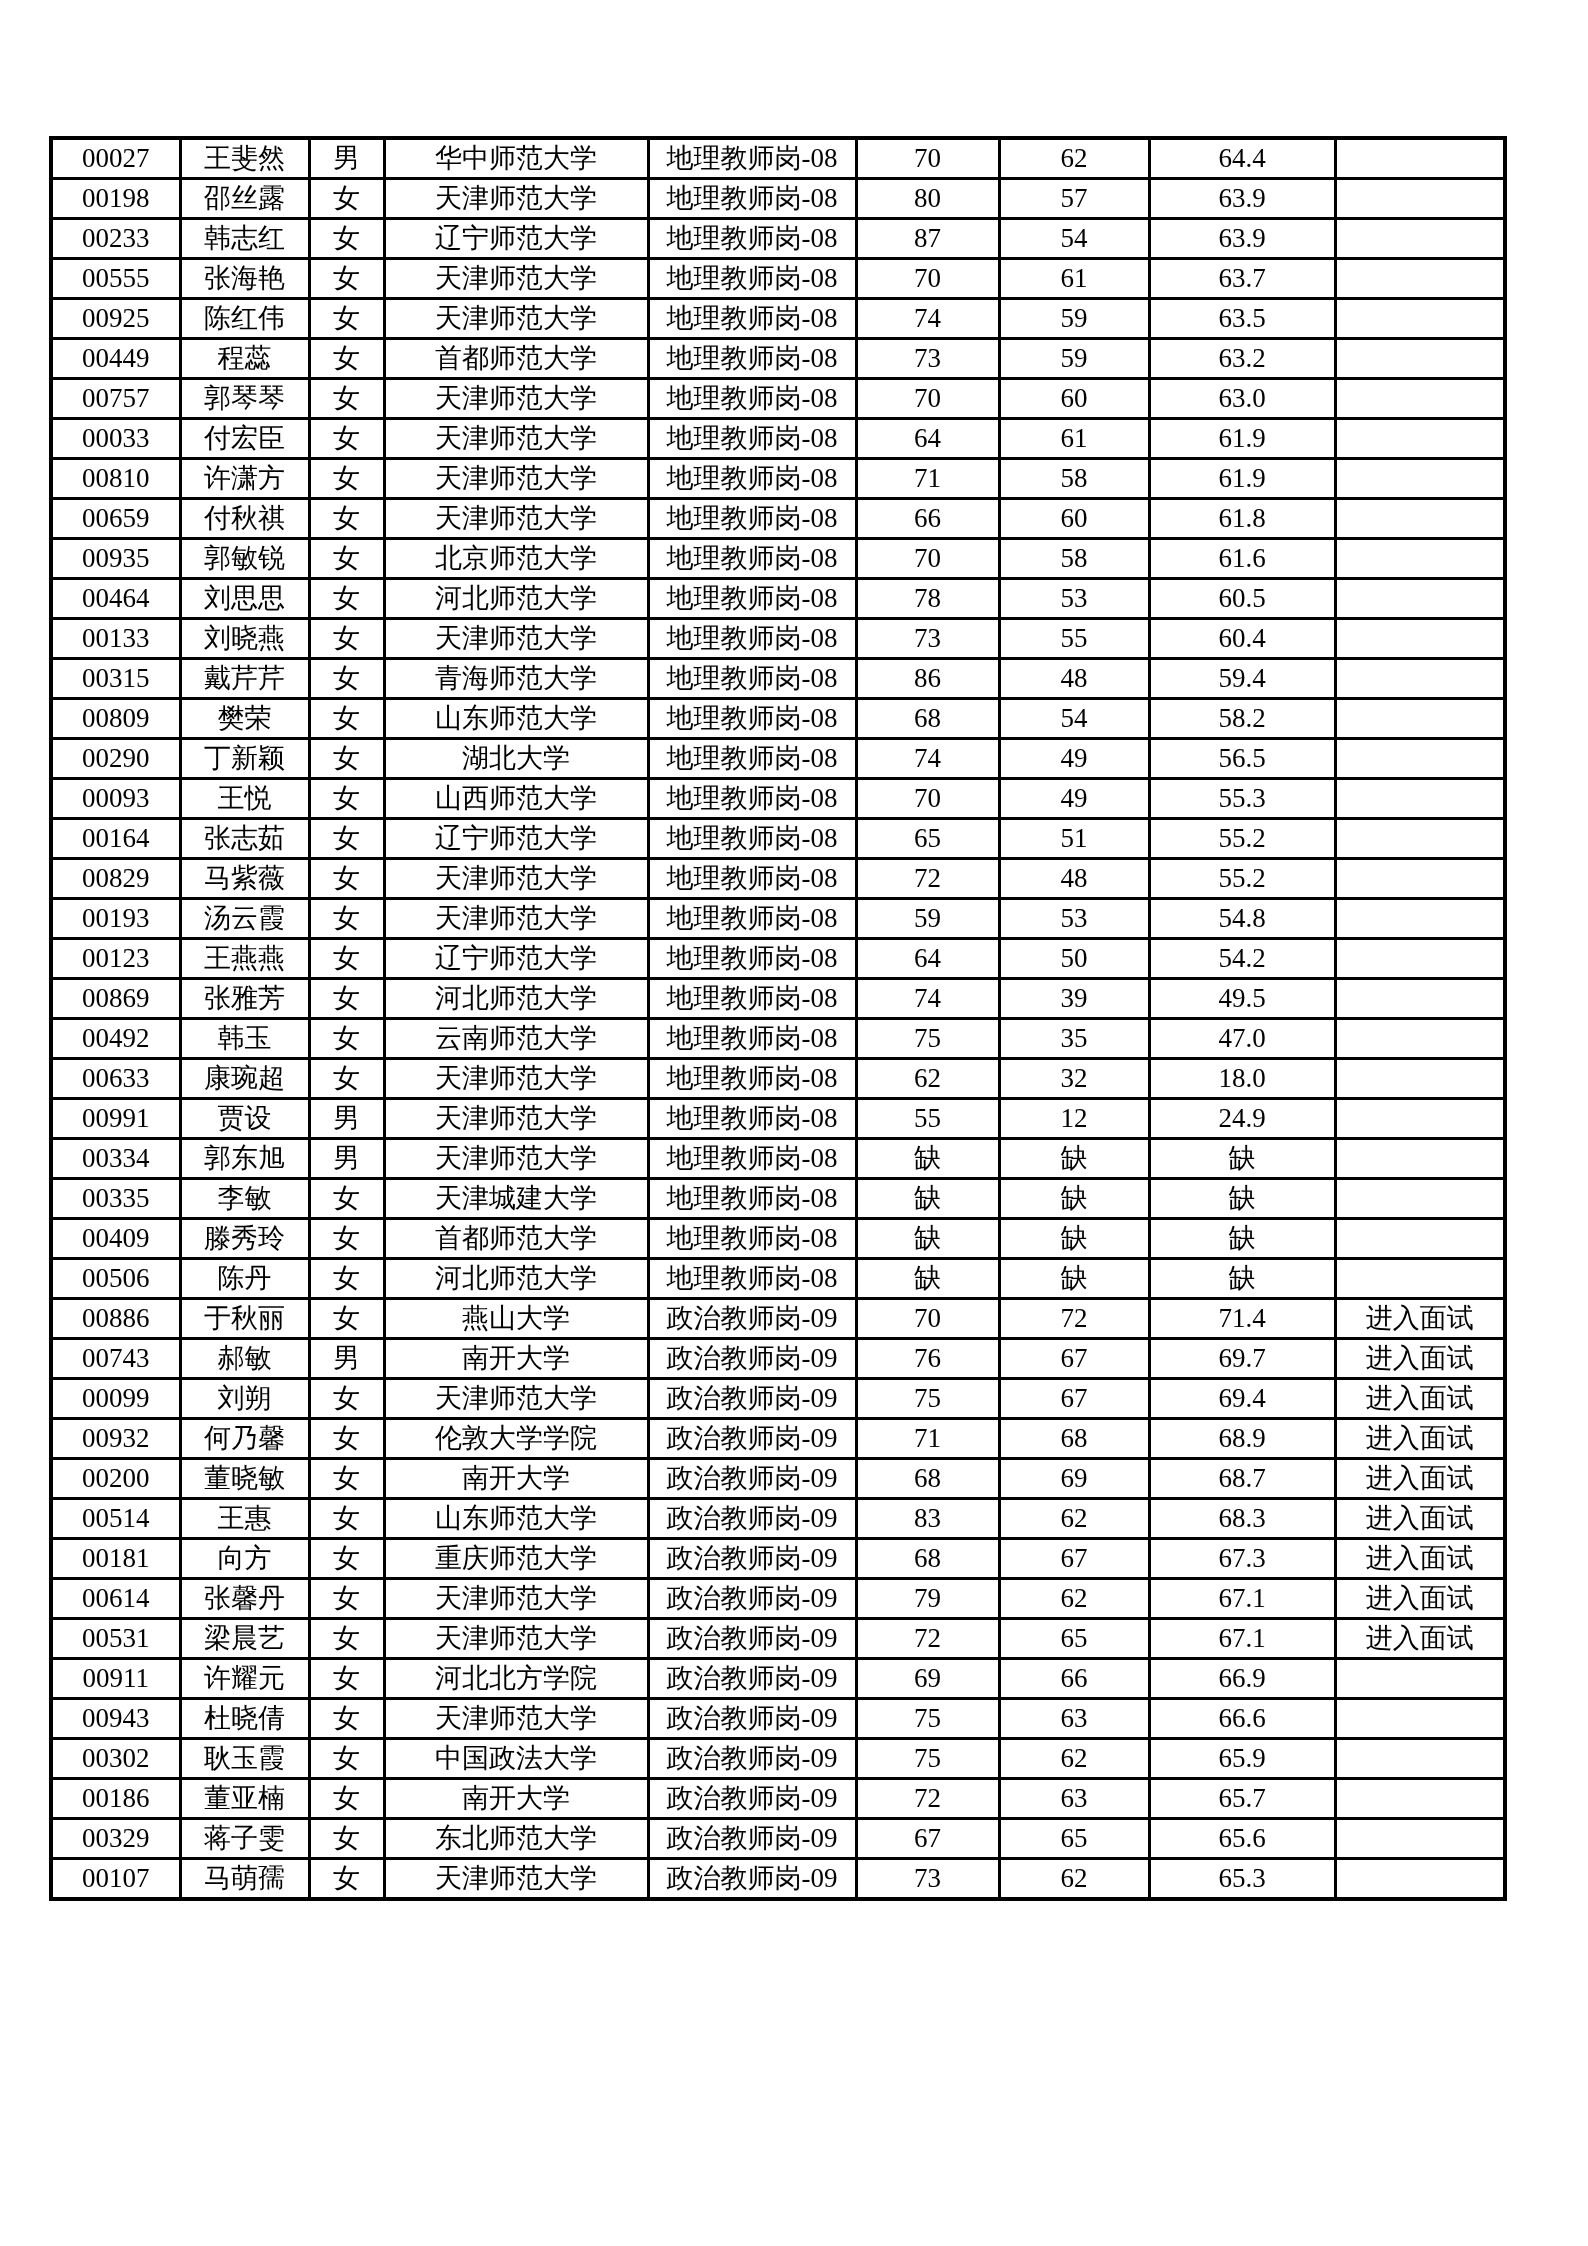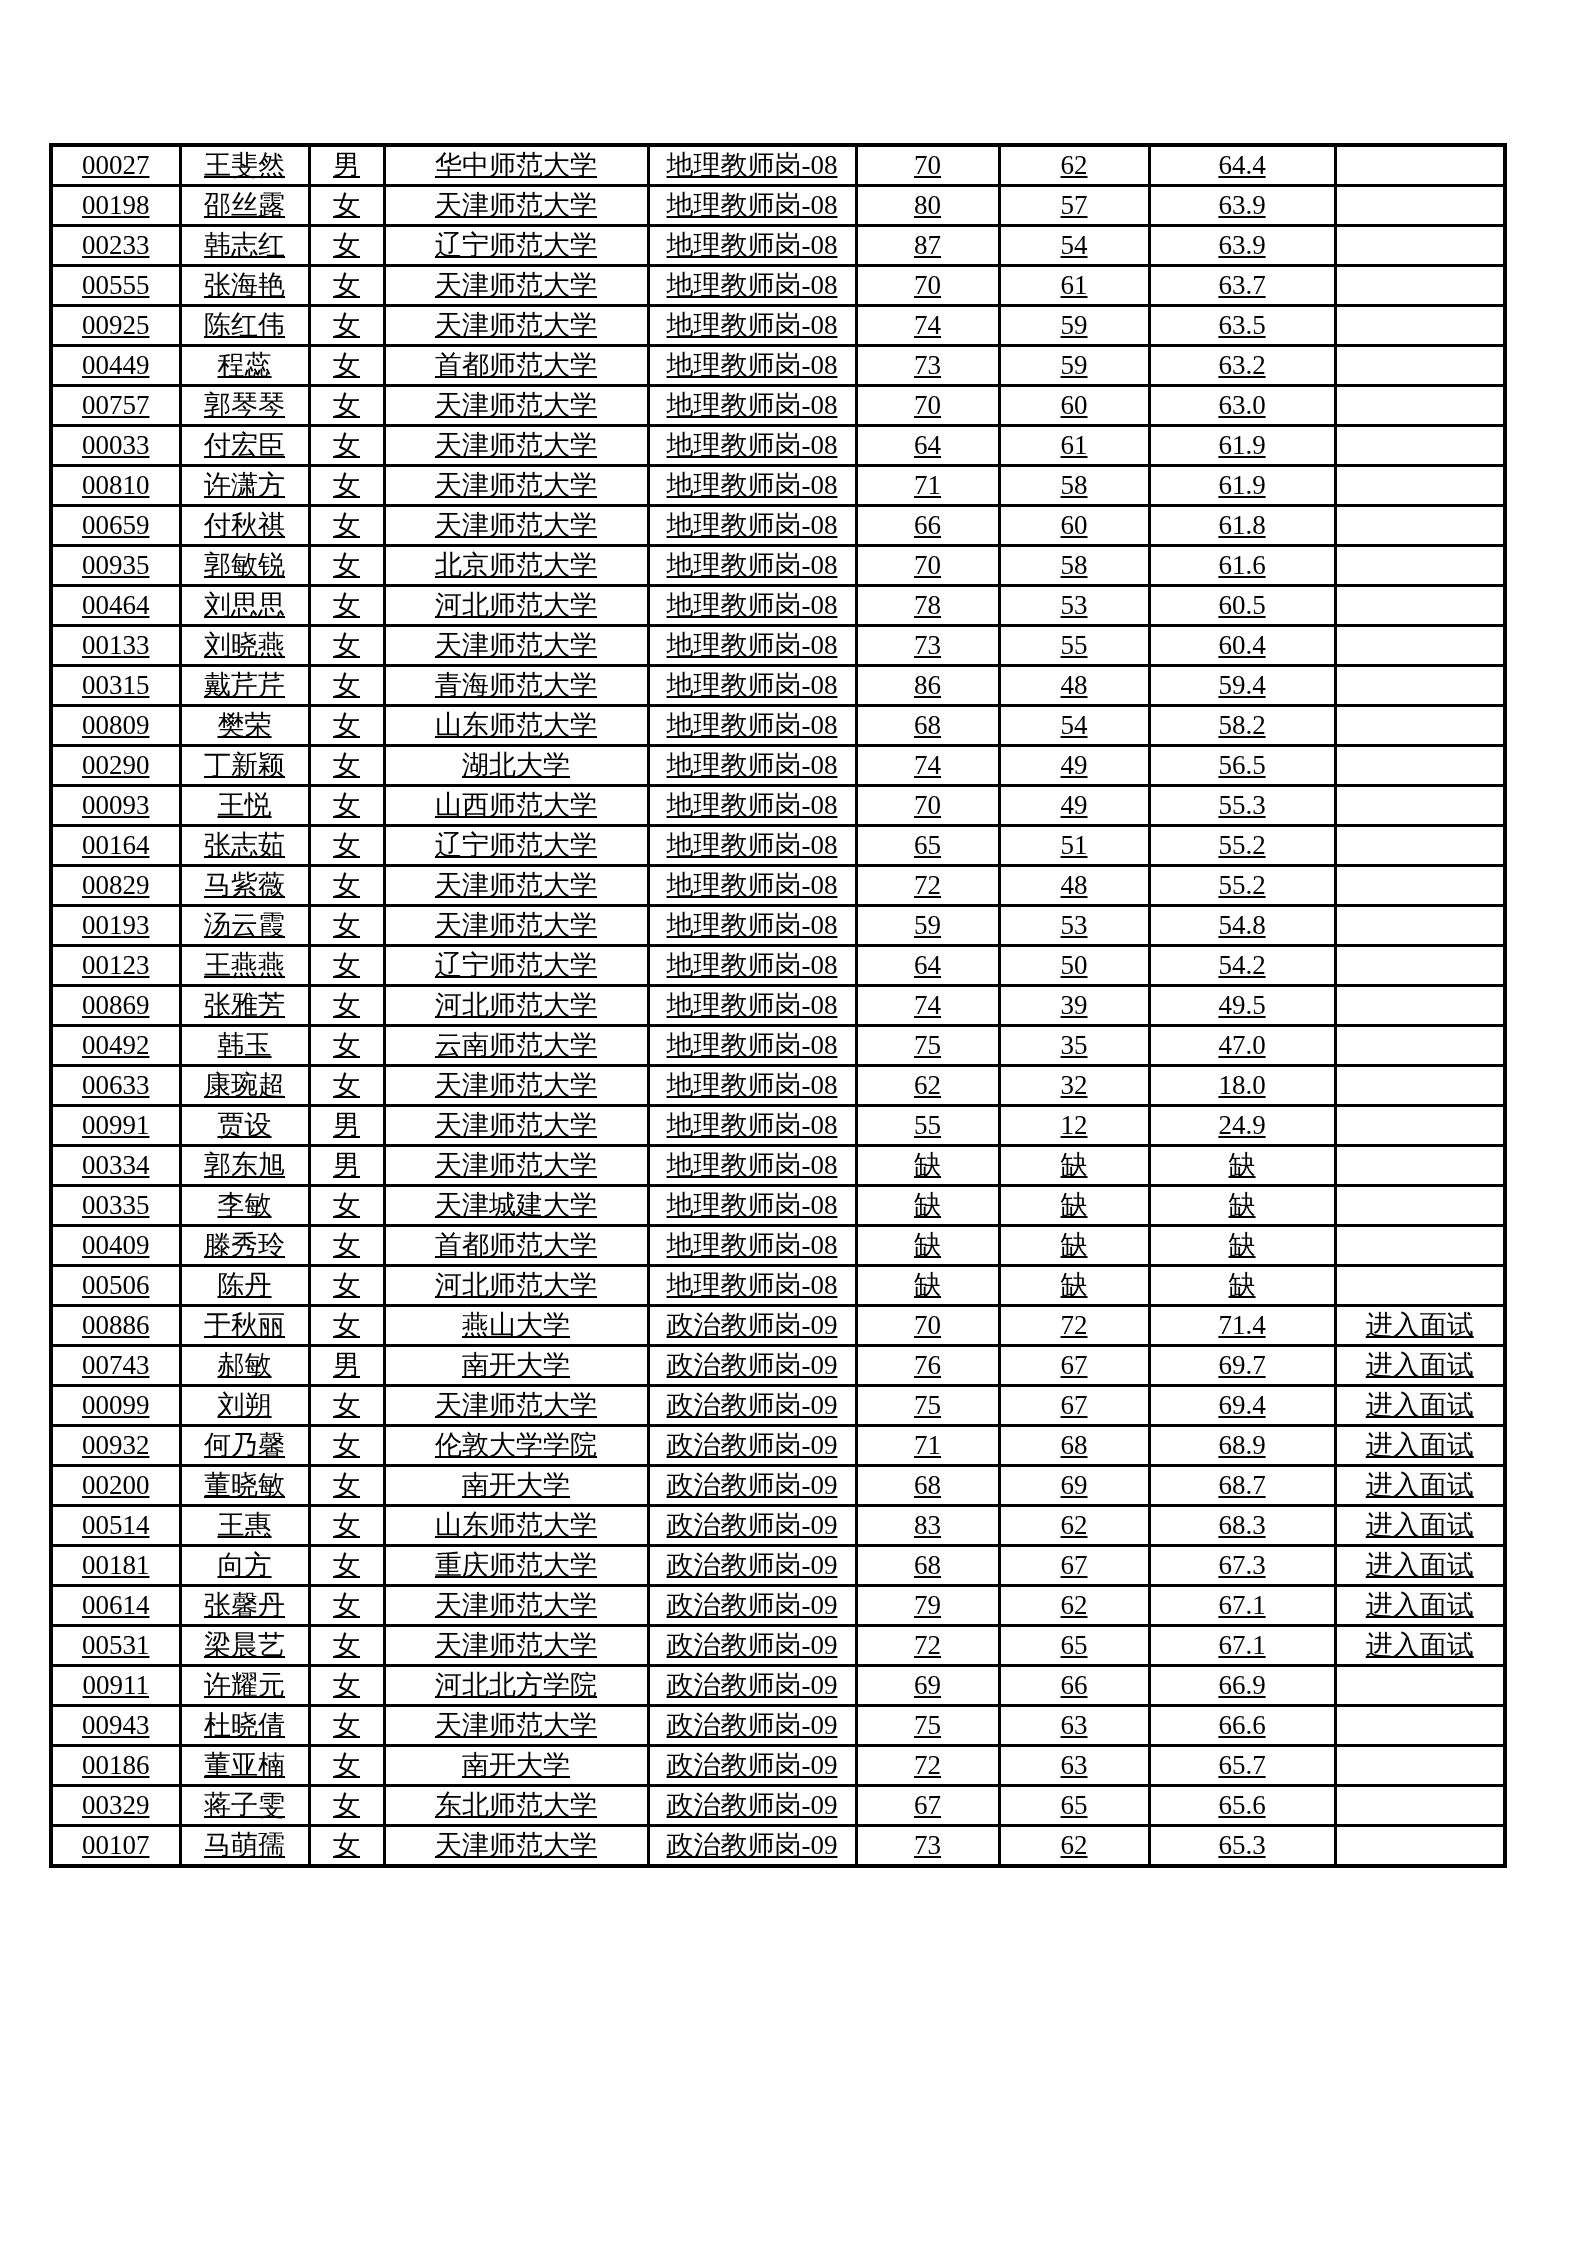--- a/index.html
+++ b/index.html
@@ -10,26 +10,25 @@
   body {
     width: 1588px;
     height: 2246px;
     position: relative;
     font-family: "Liberation Serif", "DejaVu Serif", serif;
     color: #000000;
   }
   table.results {
     position: absolute;
     left: 49px;
-    top: 143px;
+    top: 136px;
     width: 1454px;
     table-layout: fixed;
     border-collapse: collapse;
     border: 4px solid #000000;
-    text-decoration: underline;
   }
   table.results td {
     border: 3px solid #000000;
     height: 37px;
     padding: 0;
     text-align: center;
     vertical-align: middle;
     font-size: 27px;
     line-height: 1;
     overflow: hidden;
@@ -486,20 +485,31 @@
         <td>杜晓倩</td>
         <td>女</td>
         <td>天津师范大学</td>
         <td>政治教师岗-09</td>
         <td>75</td>
         <td>63</td>
         <td>66.6</td>
         <td></td>
       </tr>
       <tr>
+        <td>00302</td>
+        <td>耿玉霞</td>
+        <td>女</td>
+        <td>中国政法大学</td>
+        <td>政治教师岗-09</td>
+        <td>75</td>
+        <td>62</td>
+        <td>65.9</td>
+        <td></td>
+      </tr>
+      <tr>
         <td>00186</td>
         <td>董亚楠</td>
         <td>女</td>
         <td>南开大学</td>
         <td>政治教师岗-09</td>
         <td>72</td>
         <td>63</td>
         <td>65.7</td>
         <td></td>
       </tr>

